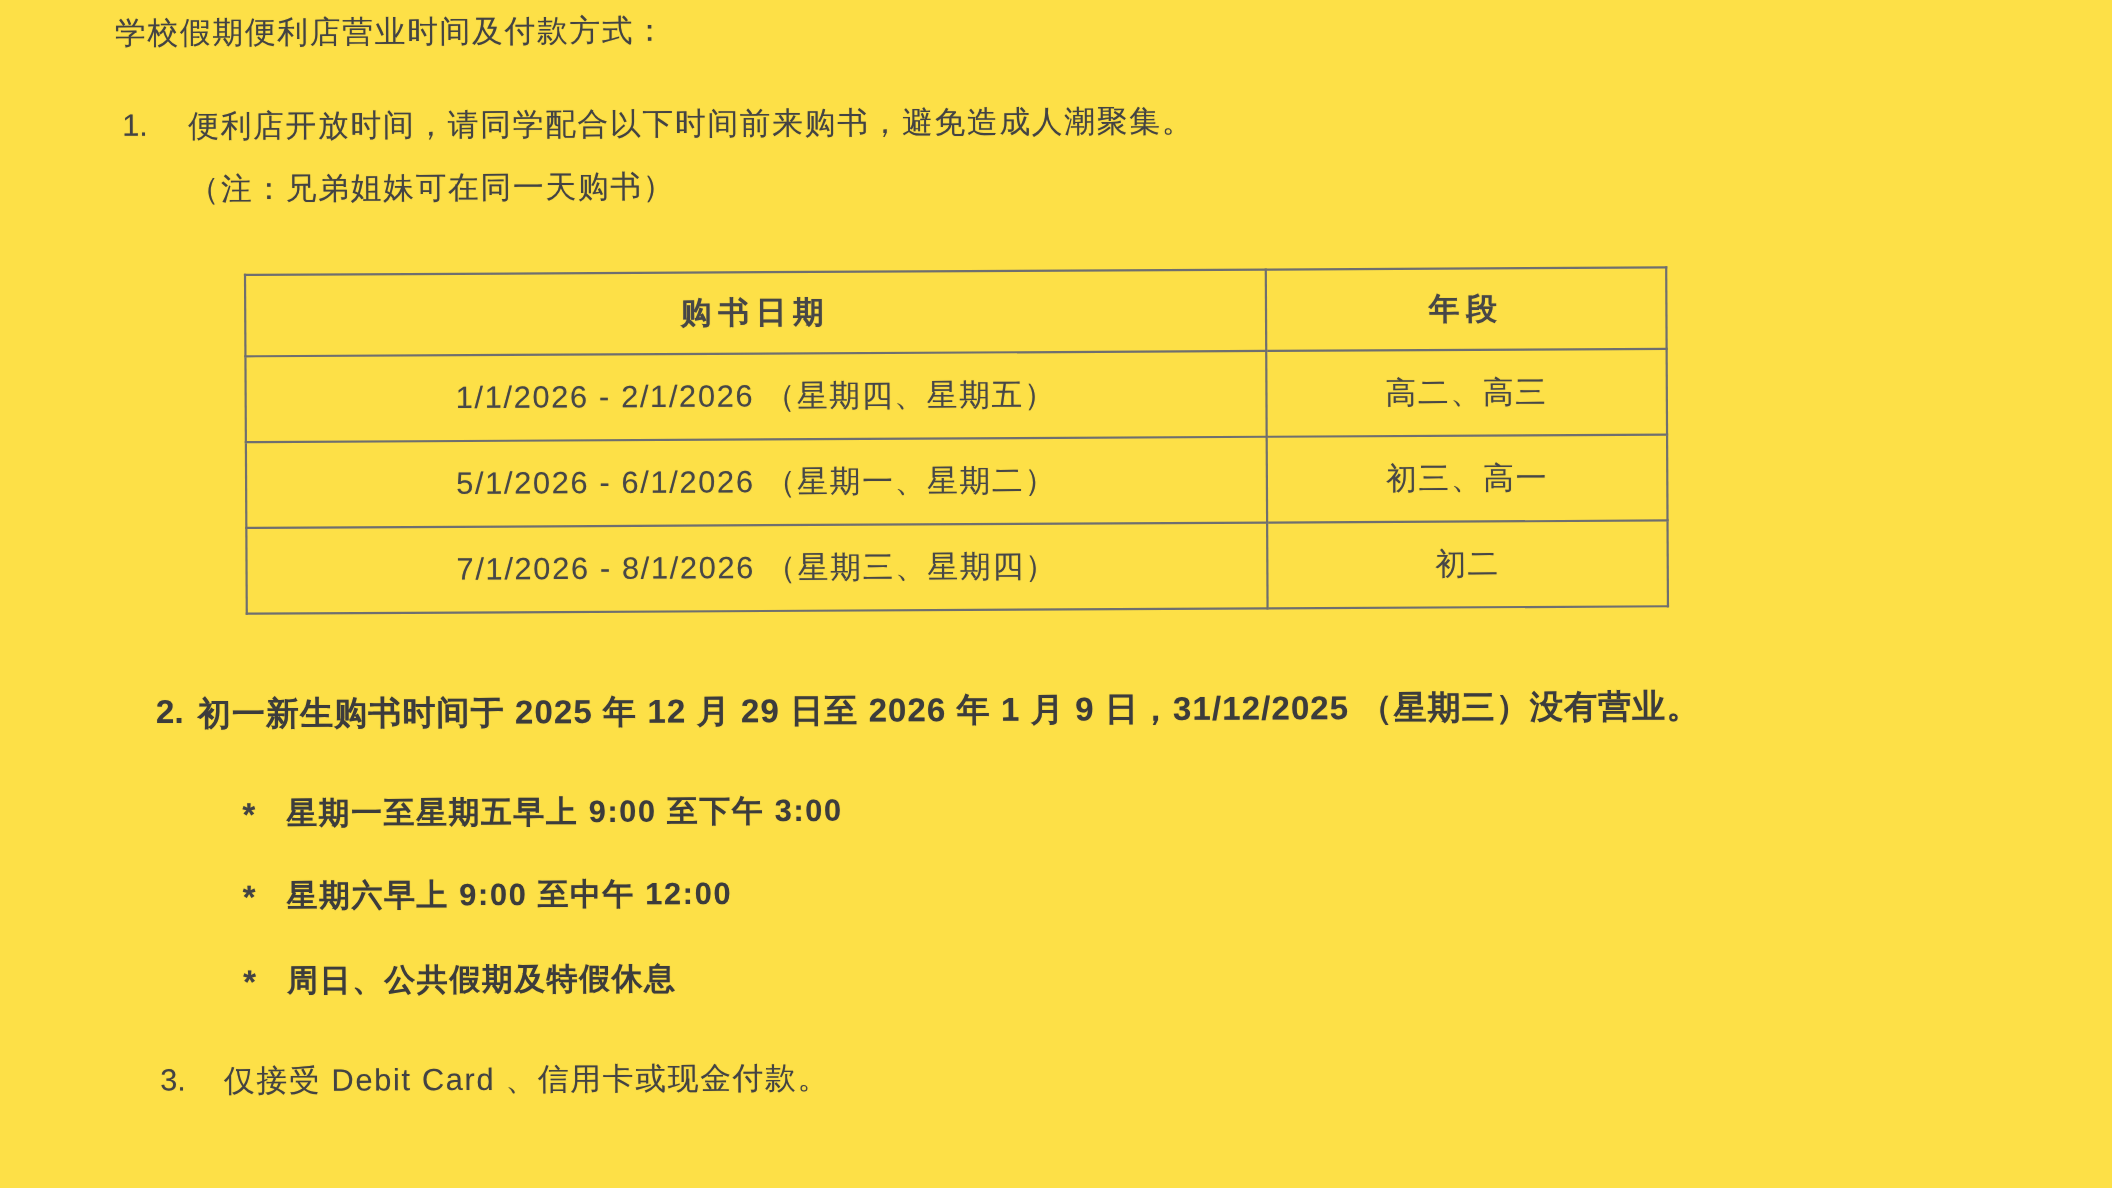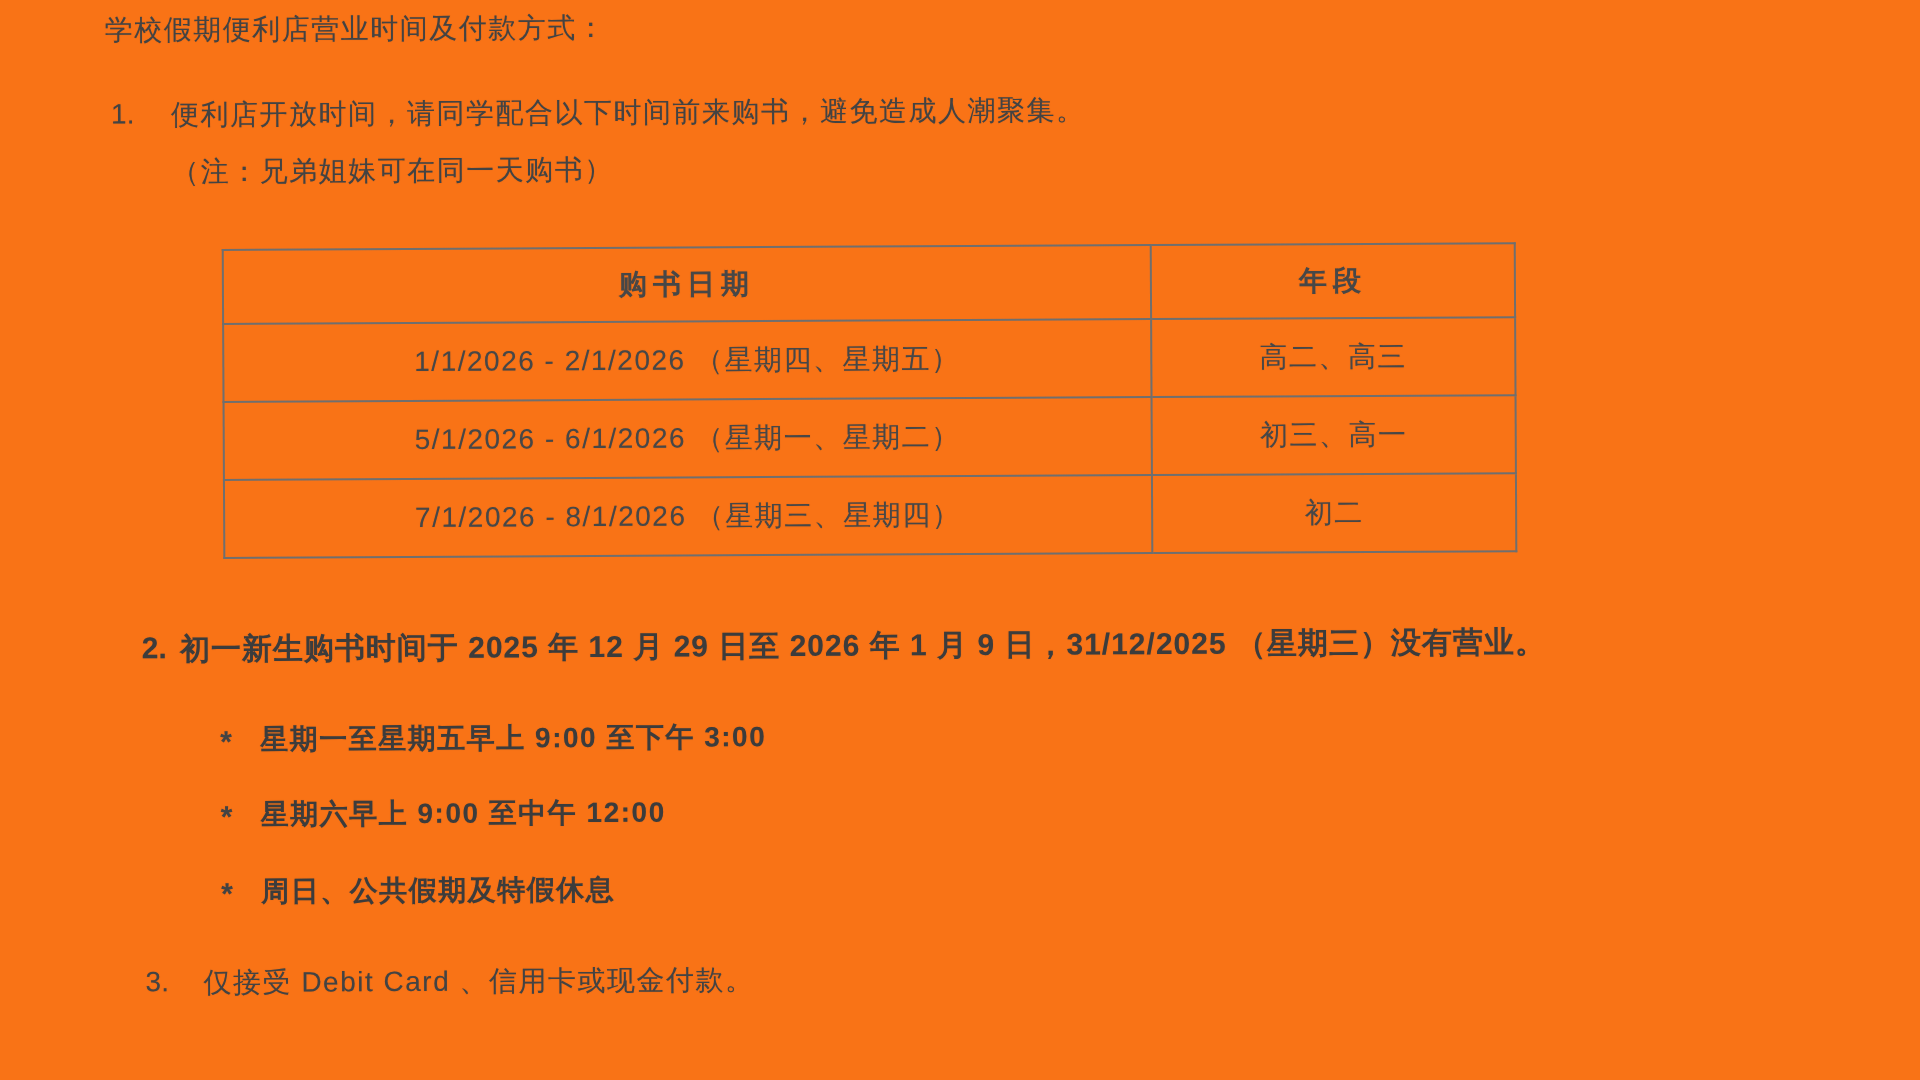--- a/index.html
+++ b/index.html
@@ -7,21 +7,21 @@
     padding: 0;
     width: 1920px;
     height: 1080px;
     background: #fdfdfc;
     overflow: hidden;
     font-family: "Liberation Sans", "DejaVu Sans", sans-serif;
   }
   .page {
     position: absolute;
     inset: 0;
-    background: #f97316;
+    background: #fde047;
   }
   .content {
     position: absolute;
     left: 0;
     top: 0;
     width: 1920px;
     height: 1080px;
     transform: rotate(-0.3deg);
     transform-origin: 400px 300px;
     color: #434343;

